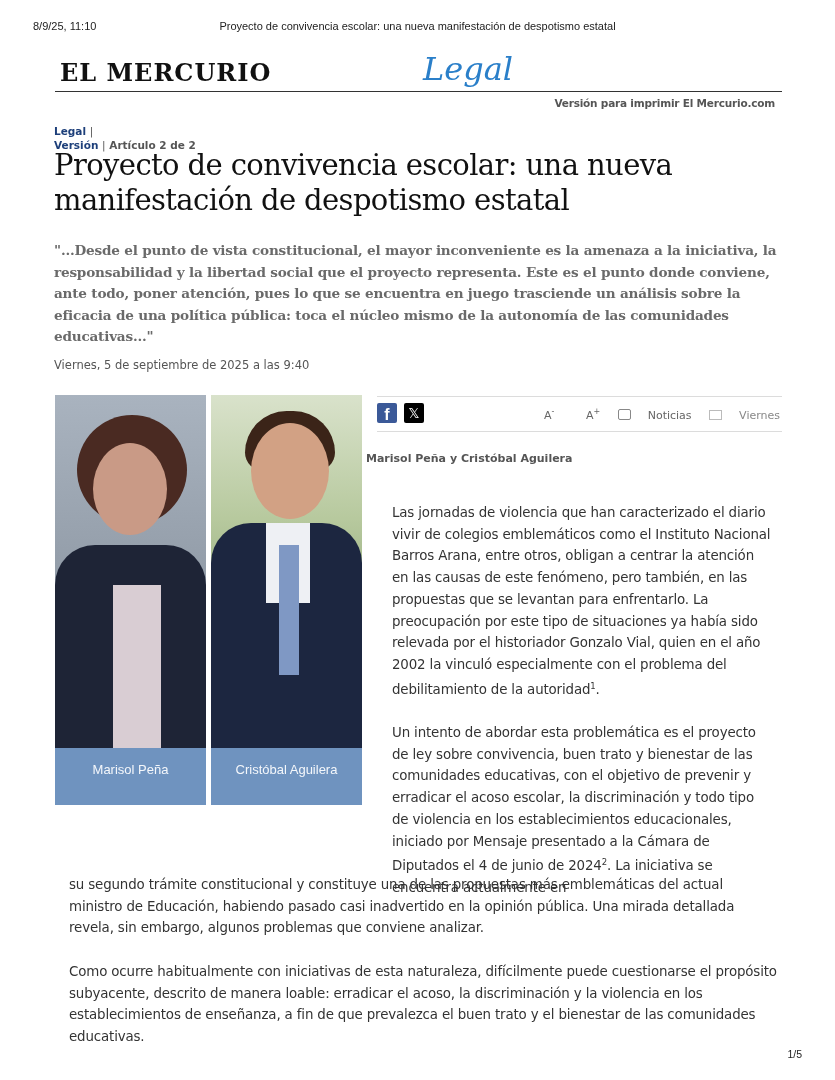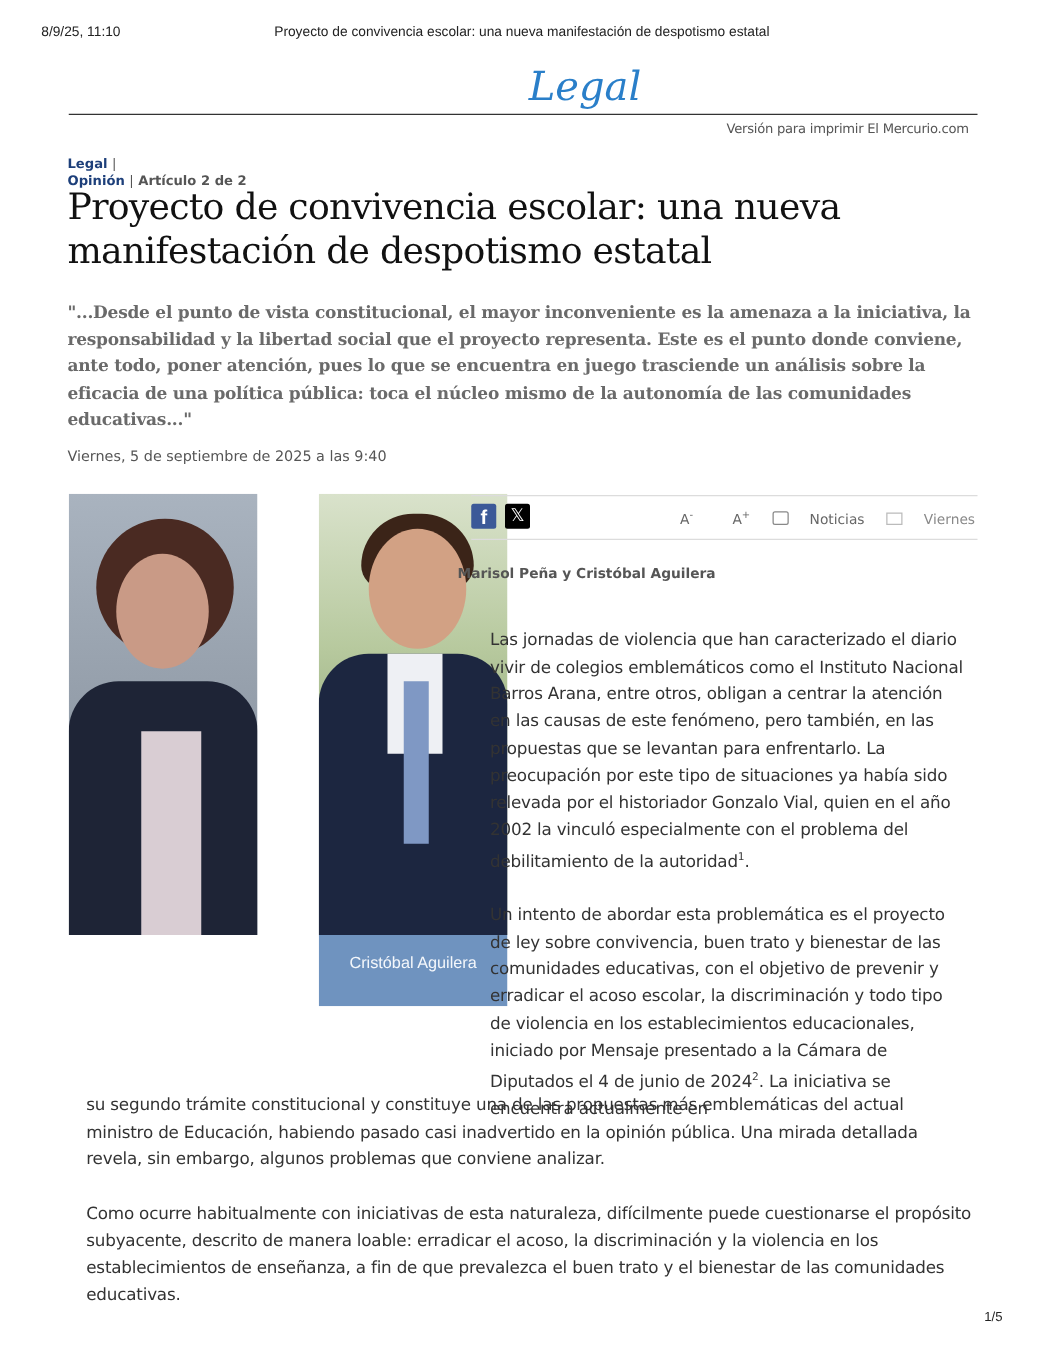--- a/index.html
+++ b/index.html
@@ -27,21 +27,21 @@
     letter-spacing: 1px; color: #111;
   }
   .logo-legal {
     position: absolute; left: 368px; top: -2px;
     font-family: "DejaVu Serif", serif; font-style: italic; font-size: 32px;
     color: #2a7fc9;
   }
   .masthead-rule { position: absolute; left: 55px; top: 91px; width: 727px; height: 0; border-top: 1.5px solid #333; }
   .print-version {
     position: absolute; right: 60px; top: 97px;
-    font-family: "DejaVu Sans", sans-serif; font-size: 10.5px; font-weight: normal; color: #555;
+    font-family: "DejaVu Sans", sans-serif; font-size: 10.5px; font-weight: bold; color: #555;
     letter-spacing: -0.2px;
   }
 
   .breadcrumb { position: absolute; left: 54px; top: 124px; font-size: 10.5px; font-weight: bold; line-height: 14px; }
   .breadcrumb .crumb-link { color: #1d3f7a; }
   .breadcrumb .sep { color: #555; font-weight: normal; }
   .breadcrumb .count { color: #555; }
 
   .headline {
     position: absolute; left: 54px; top: 148px; width: 720px;
@@ -51,21 +51,21 @@
   .lead {
     position: absolute; left: 54px; top: 240px; width: 730px;
     font-family: "DejaVu Serif", serif; font-weight: bold; font-size: 13.6px; line-height: 21.5px;
     color: #6a6a6a; letter-spacing: -0.2px;
   }
   .pubdate { position: absolute; left: 54px; top: 358px; font-size: 11.5px; color: #555; }
 
   .photo-block { position: absolute; left: 55px; top: 395px; width: 307px; height: 410px; }
   .photo { position: absolute; top: 0; width: 151px; height: 410px; overflow: hidden; }
   .photo.left { left: 0; }
-  .photo.right { left: 156px; margin-left: 44px; }
+  .photo.right { left: 156px; }
   .photo .img { position: absolute; left: 0; top: 0; width: 151px; height: 353px; }
   .photo.left .img { background: linear-gradient(180deg, #a9b3bf 0%, #8f99a5 60%, #6d7682 100%); }
   .photo.right .img { background: linear-gradient(180deg, #d9e2cb 0%, #b7c99e 35%, #9fb488 55%, #7f8e78 100%); }
   .photo .caption {
     position: absolute; left: 0; top: 353px; width: 151px; height: 57px;
     background: #6f93bf; color: #f4f7fb; font-family: "Liberation Sans", sans-serif;
     font-size: 13px; text-align: center; line-height: 44px;
   }
   
   .fig-head { position: absolute; border-radius: 50%; }
@@ -103,51 +103,53 @@
 </style>
 </head>
 <body>
 
 <div class="print-header">
   <span class="date">8/9/25, 11:10</span>
   <span class="ptitle">Proyecto de convivencia escolar: una nueva manifestación de despotismo estatal</span>
 </div>
 
 <div class="masthead">
+  <span class="logo-mercurio">EL MERCURIO</span>
   <span class="logo-legal">Legal</span>
 </div>
 <div class="masthead-rule"></div>
 <a class="print-version">Versión para imprimir El Mercurio.com</a>
 
 <div class="breadcrumb">
   <div>
     <a class="crumb-link">Legal</a>
     <span class="sep">|</span>
   </div>
   <div>
-    <a class="crumb-link">Opinión</a>
+    <a class="crumb-link">Versión</a>
     <span class="sep">|</span>
     <span class="count">Artículo 2 de 2</span>
   </div>
 </div>
 
 <h1 class="headline">Proyecto de convivencia escolar: una nueva manifestación de despotismo estatal</h1>
 
 <div class="lead">"...Desde el punto de vista constitucional, el mayor inconveniente es la amenaza a la iniciativa, la responsabilidad y la libertad social que el proyecto representa. Este es el punto donde conviene, ante todo, poner atención, pues lo que se encuentra en juego trasciende un análisis sobre la eficacia de una política pública: toca el núcleo mismo de la autonomía de las comunidades educativas..."</div>
 
 <div class="pubdate">Viernes, 5 de septiembre de 2025 a las 9:40</div>
 
 <div class="photo-block">
   <div class="photo left">
     <div class="img">
       <div class="fig-head" style="left:22px;top:20px;width:110px;height:110px;background:#4a2a22;"></div>
       <div class="fig-head" style="left:38px;top:48px;width:74px;height:92px;background:#c99a86;"></div>
       <div class="fig-body" style="left:0;top:150px;width:151px;height:203px;background:#1e2436;border-radius:40px 40px 0 0;"></div>
       <div class="fig-body" style="left:58px;top:190px;width:48px;height:163px;background:#d9cdd3;"></div>
     </div>
+    <div class="caption">Marisol Peña</div>
   </div>
   <div class="photo right">
     <div class="img">
       <div class="fig-head" style="left:34px;top:16px;width:90px;height:60px;background:#3b2418;border-radius:45px 45px 20px 20px;"></div>
       <div class="fig-head" style="left:40px;top:28px;width:78px;height:96px;background:#d2a184;"></div>
       <div class="fig-body" style="left:0;top:128px;width:151px;height:225px;background:#1c2640;border-radius:40px 40px 0 0;"></div>
       <div class="fig-body" style="left:55px;top:128px;width:44px;height:80px;background:#eef0f4;"></div>
       <div class="fig-body" style="left:68px;top:150px;width:20px;height:130px;background:#7f98c4;"></div>
     </div>
     <div class="caption">Cristóbal Aguilera</div>

